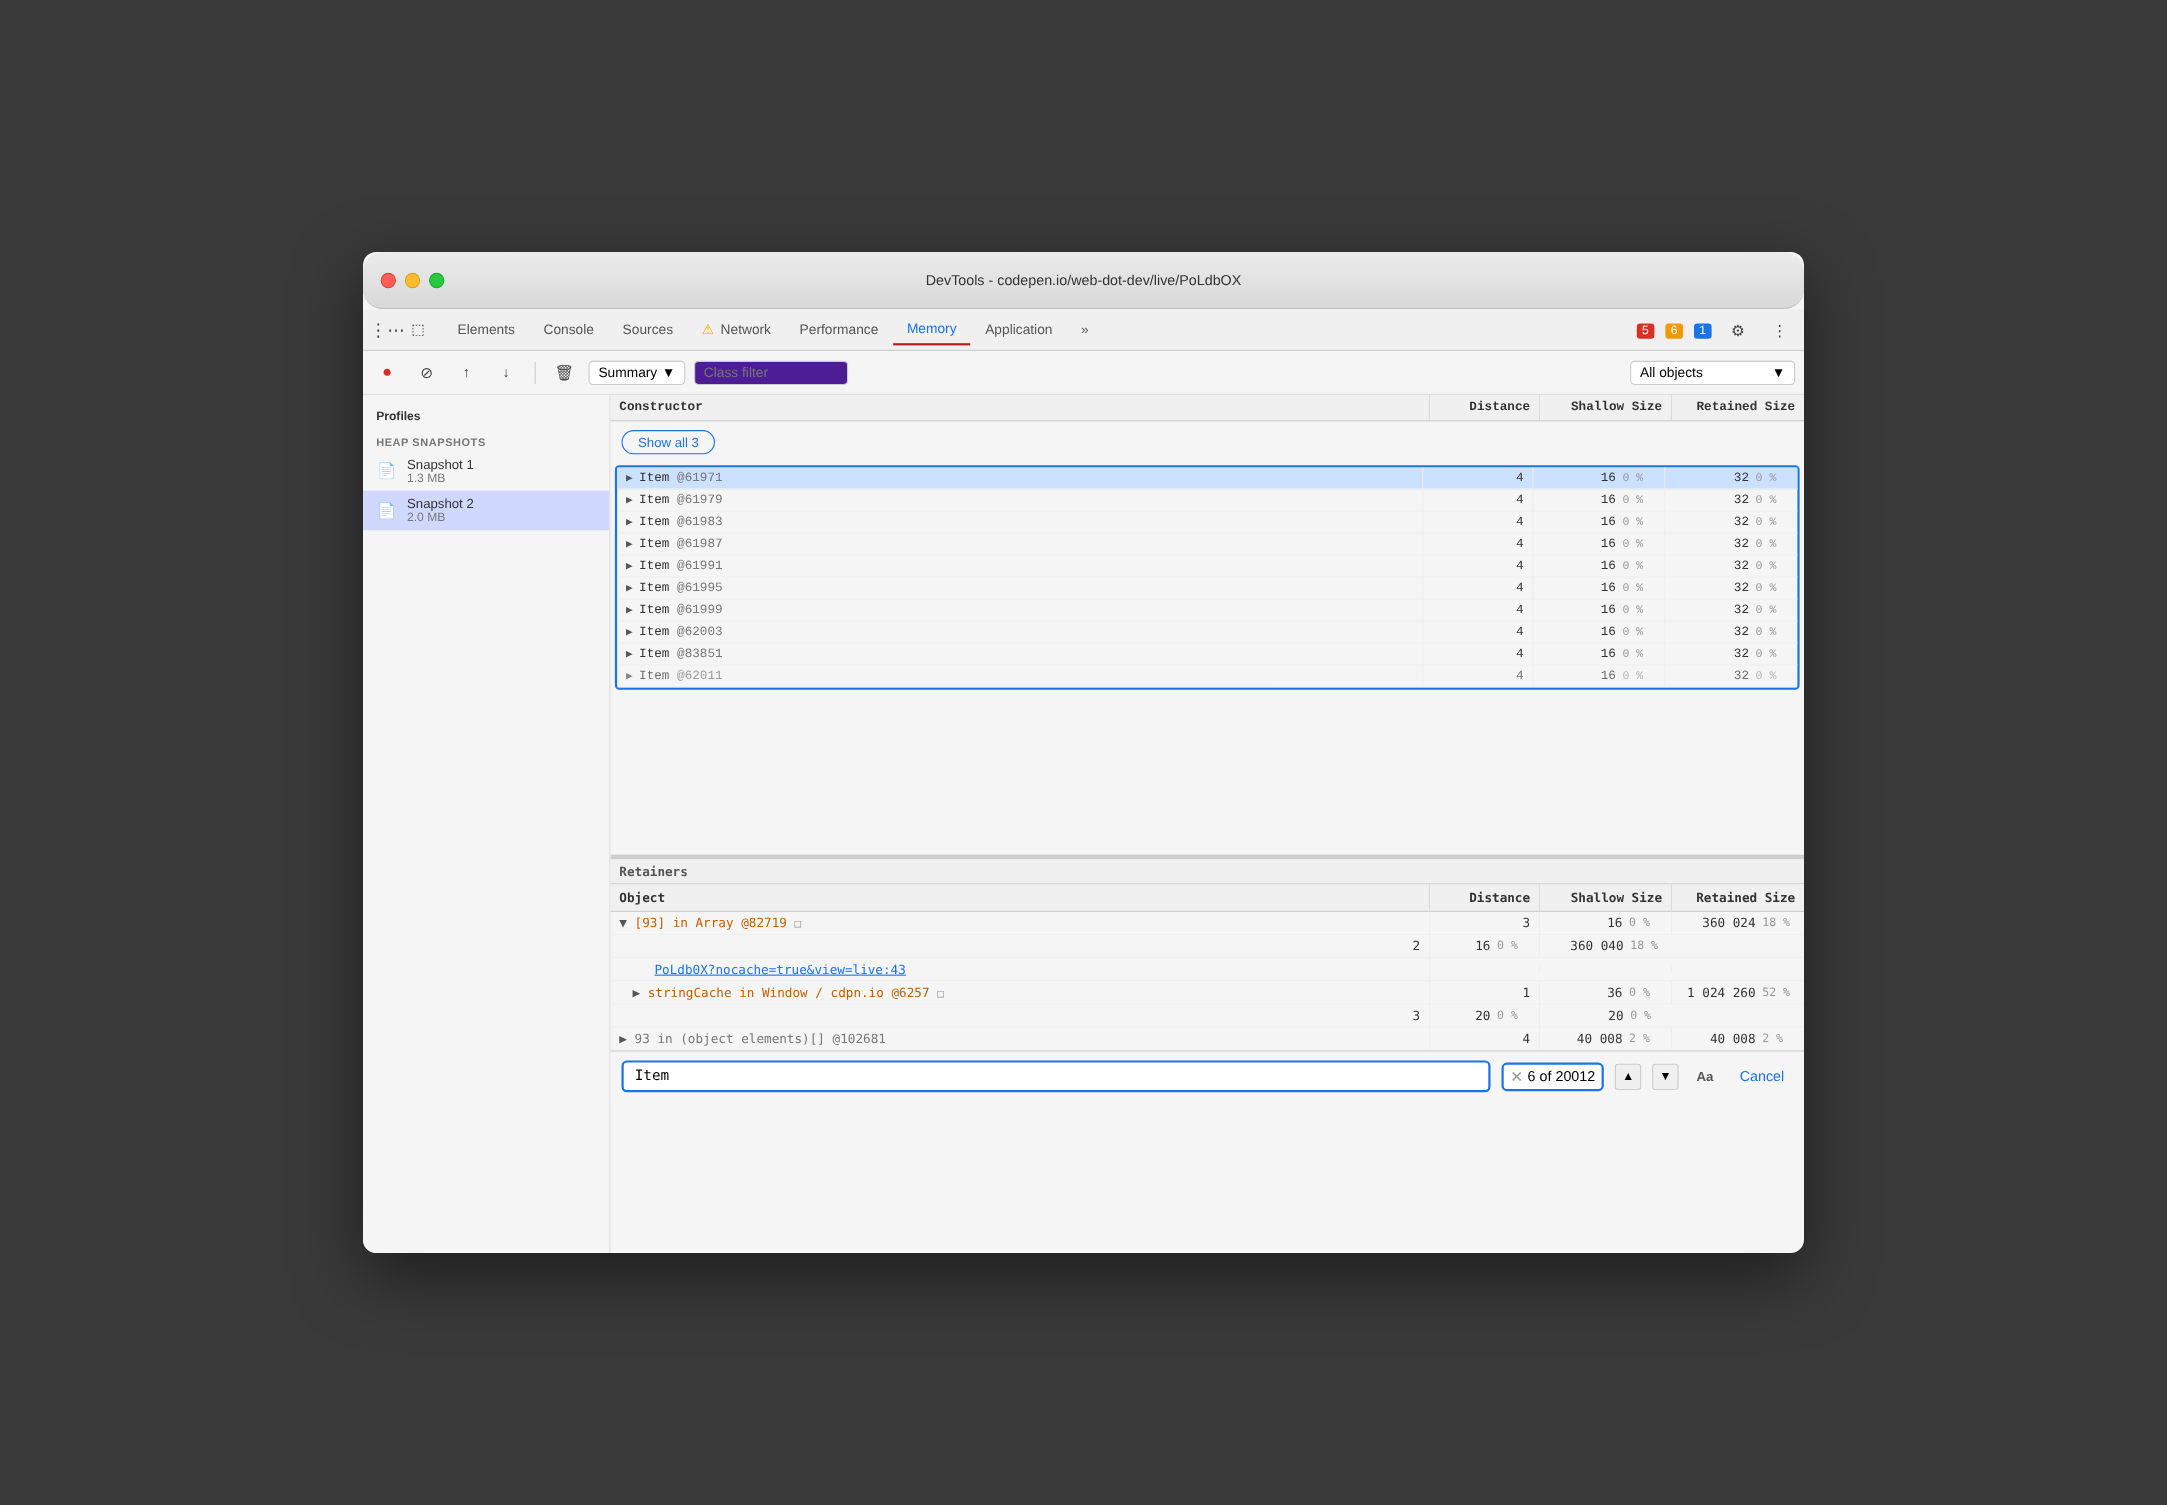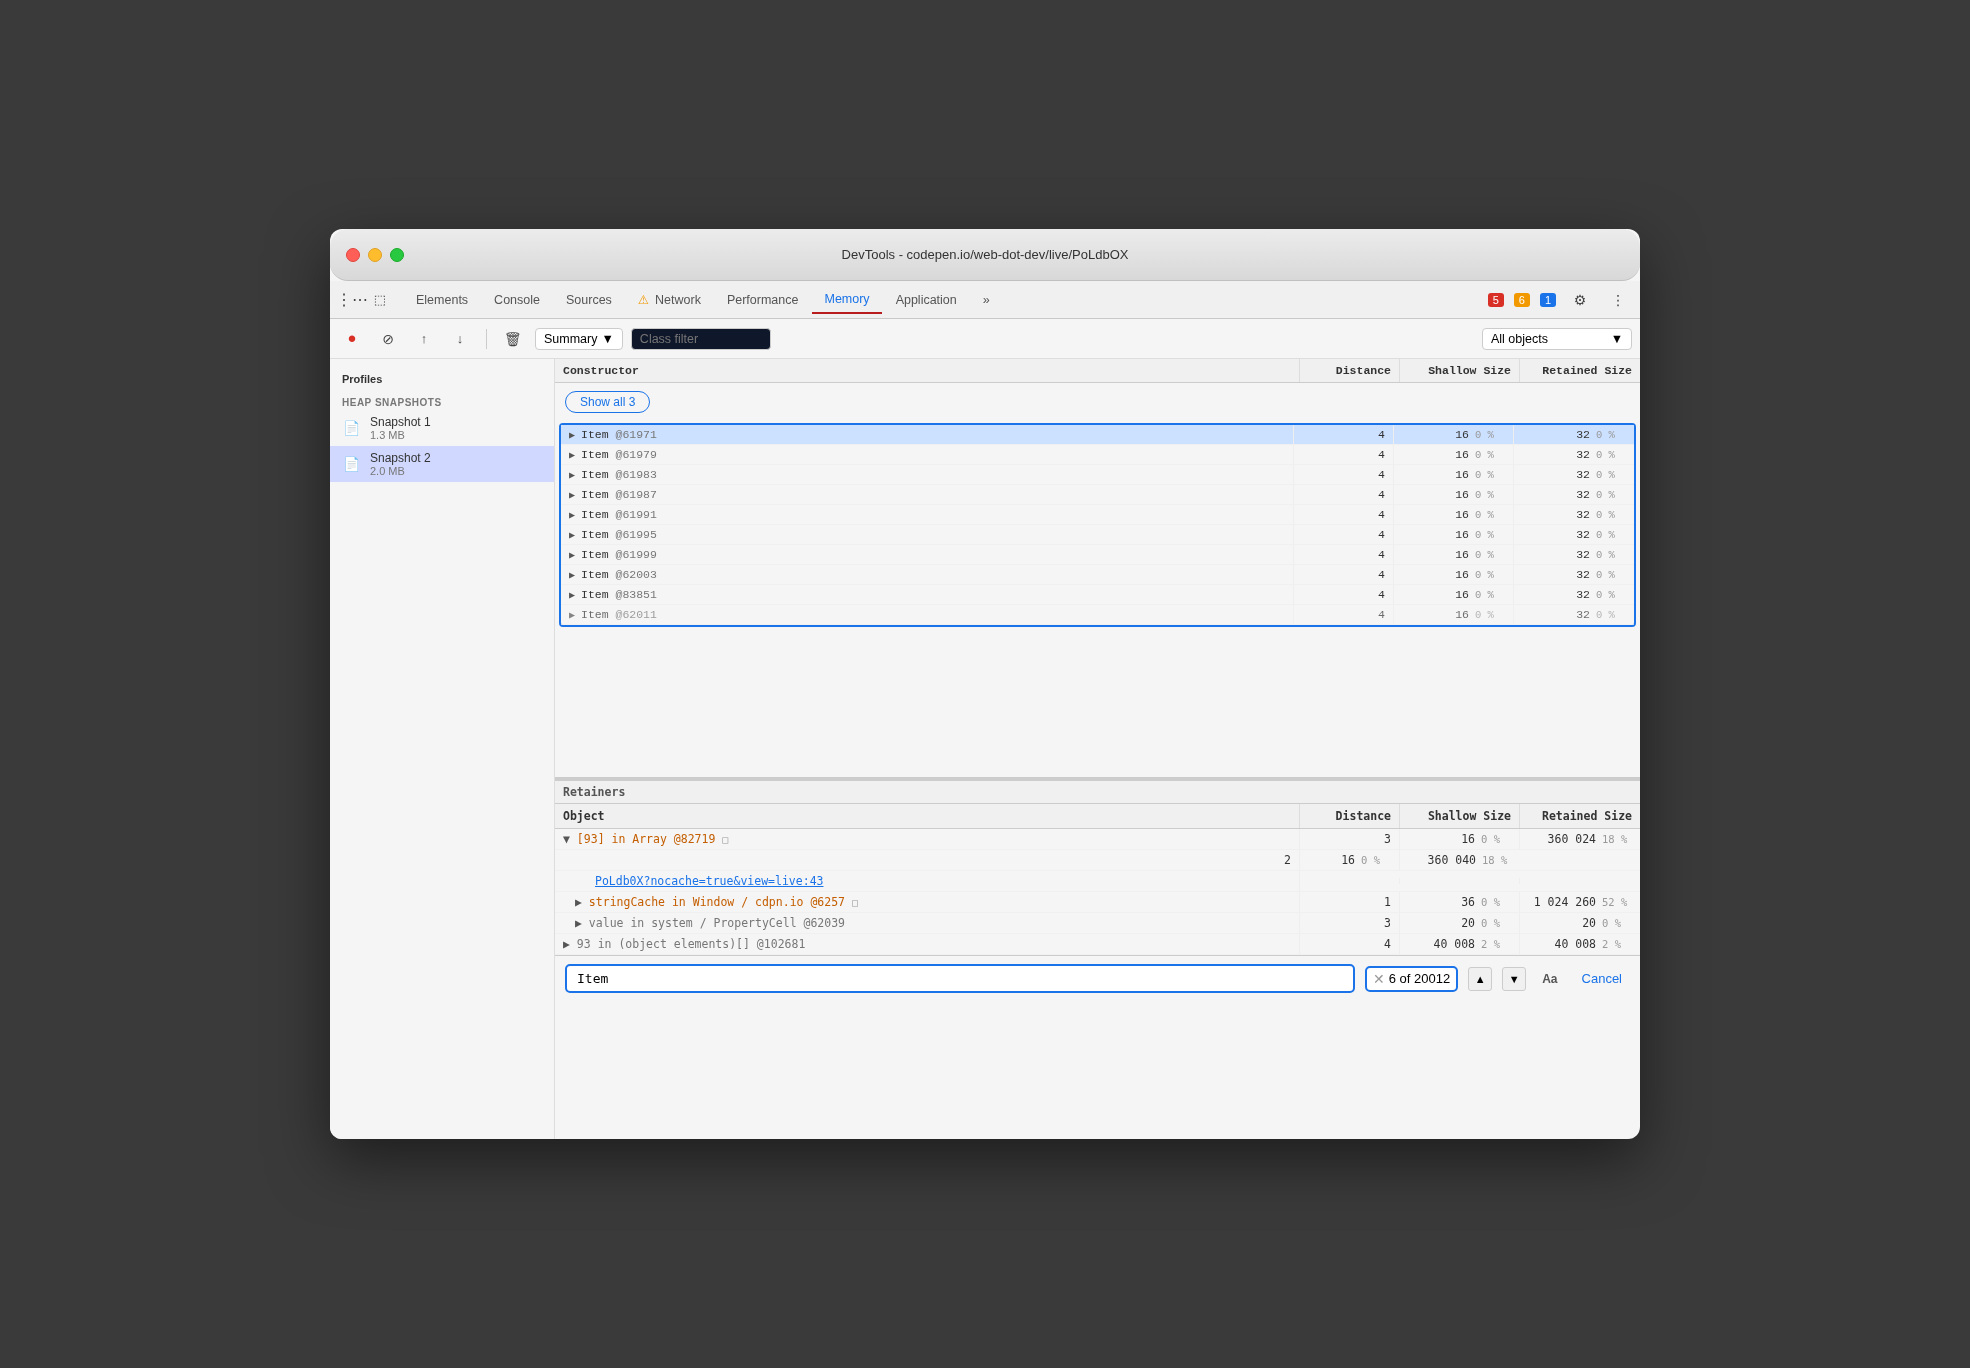--- a/index.html
+++ b/index.html
@@ -119,21 +119,21 @@
       border: 1px solid #ccc;
       border-radius: 4px;
       background: white;
       font-size: 12.5px;
       cursor: pointer;
     }
     .class-filter-input {
       padding: 3px 8px;
       border: 1px solid #ccc;
       border-radius: 4px;
-      background: #0f172a;
+      background: #4c1d95;
       font-size: 12.5px;
       width: 140px;
       color: #999;
     }
     .all-objects-dropdown {
       display: flex;
       align-items: center;
       gap: 4px;
       padding: 3px 8px;
       border: 1px solid #ccc;
@@ -750,24 +750,20 @@
           </div>
           <div class="td">
             <div class="num-cell">
                 <span>1 024 260</span>
                 <span class="pct-text">52 %</span>
               </div>
           </div>
         </div>
 
         <div class="ret-row">
-          <div class="td indent1">
-            <span style="color:#555;">▶ </span>
-            <span class="gray-mono">value in system / PropertyCell @62039</span>
-          </div>
           <div class="td num">3</div>
           <div class="td">
             <div class="num-cell">
                 <span>20</span>
                 <span class="pct-text">0 %</span>
               </div>
           </div>
           <div class="td">
             <div class="num-cell">
                 <span>20</span>

